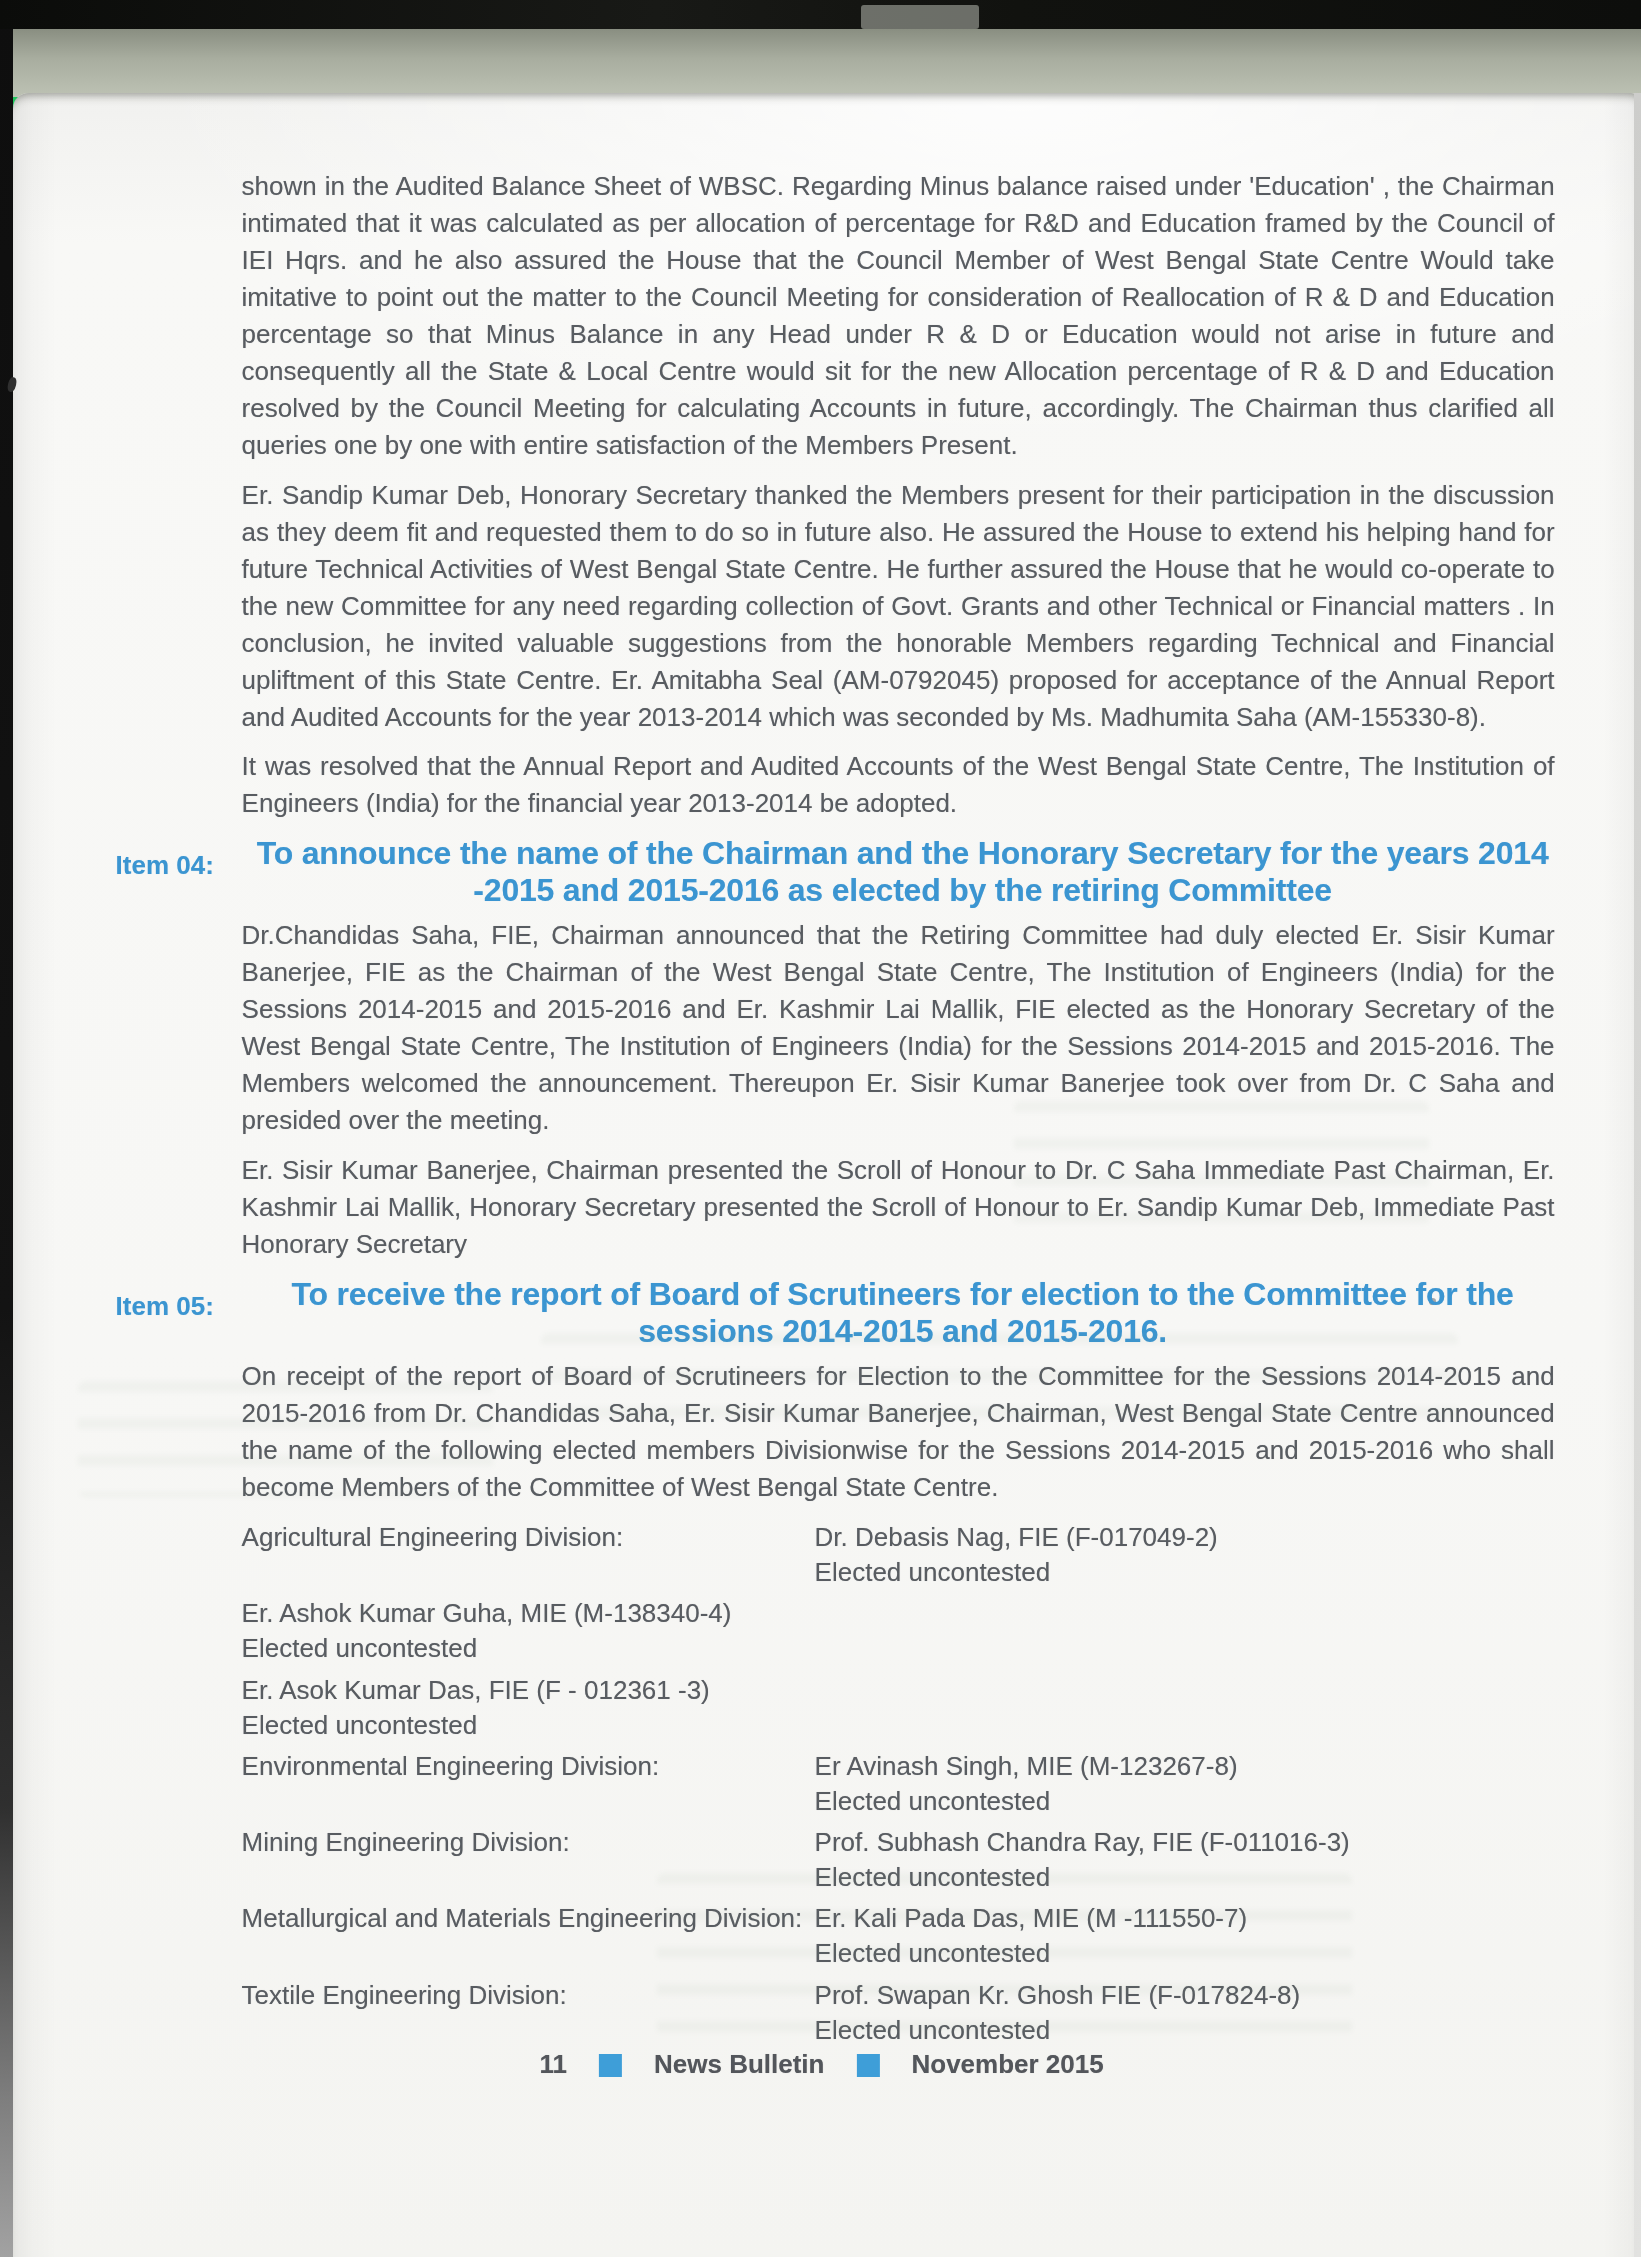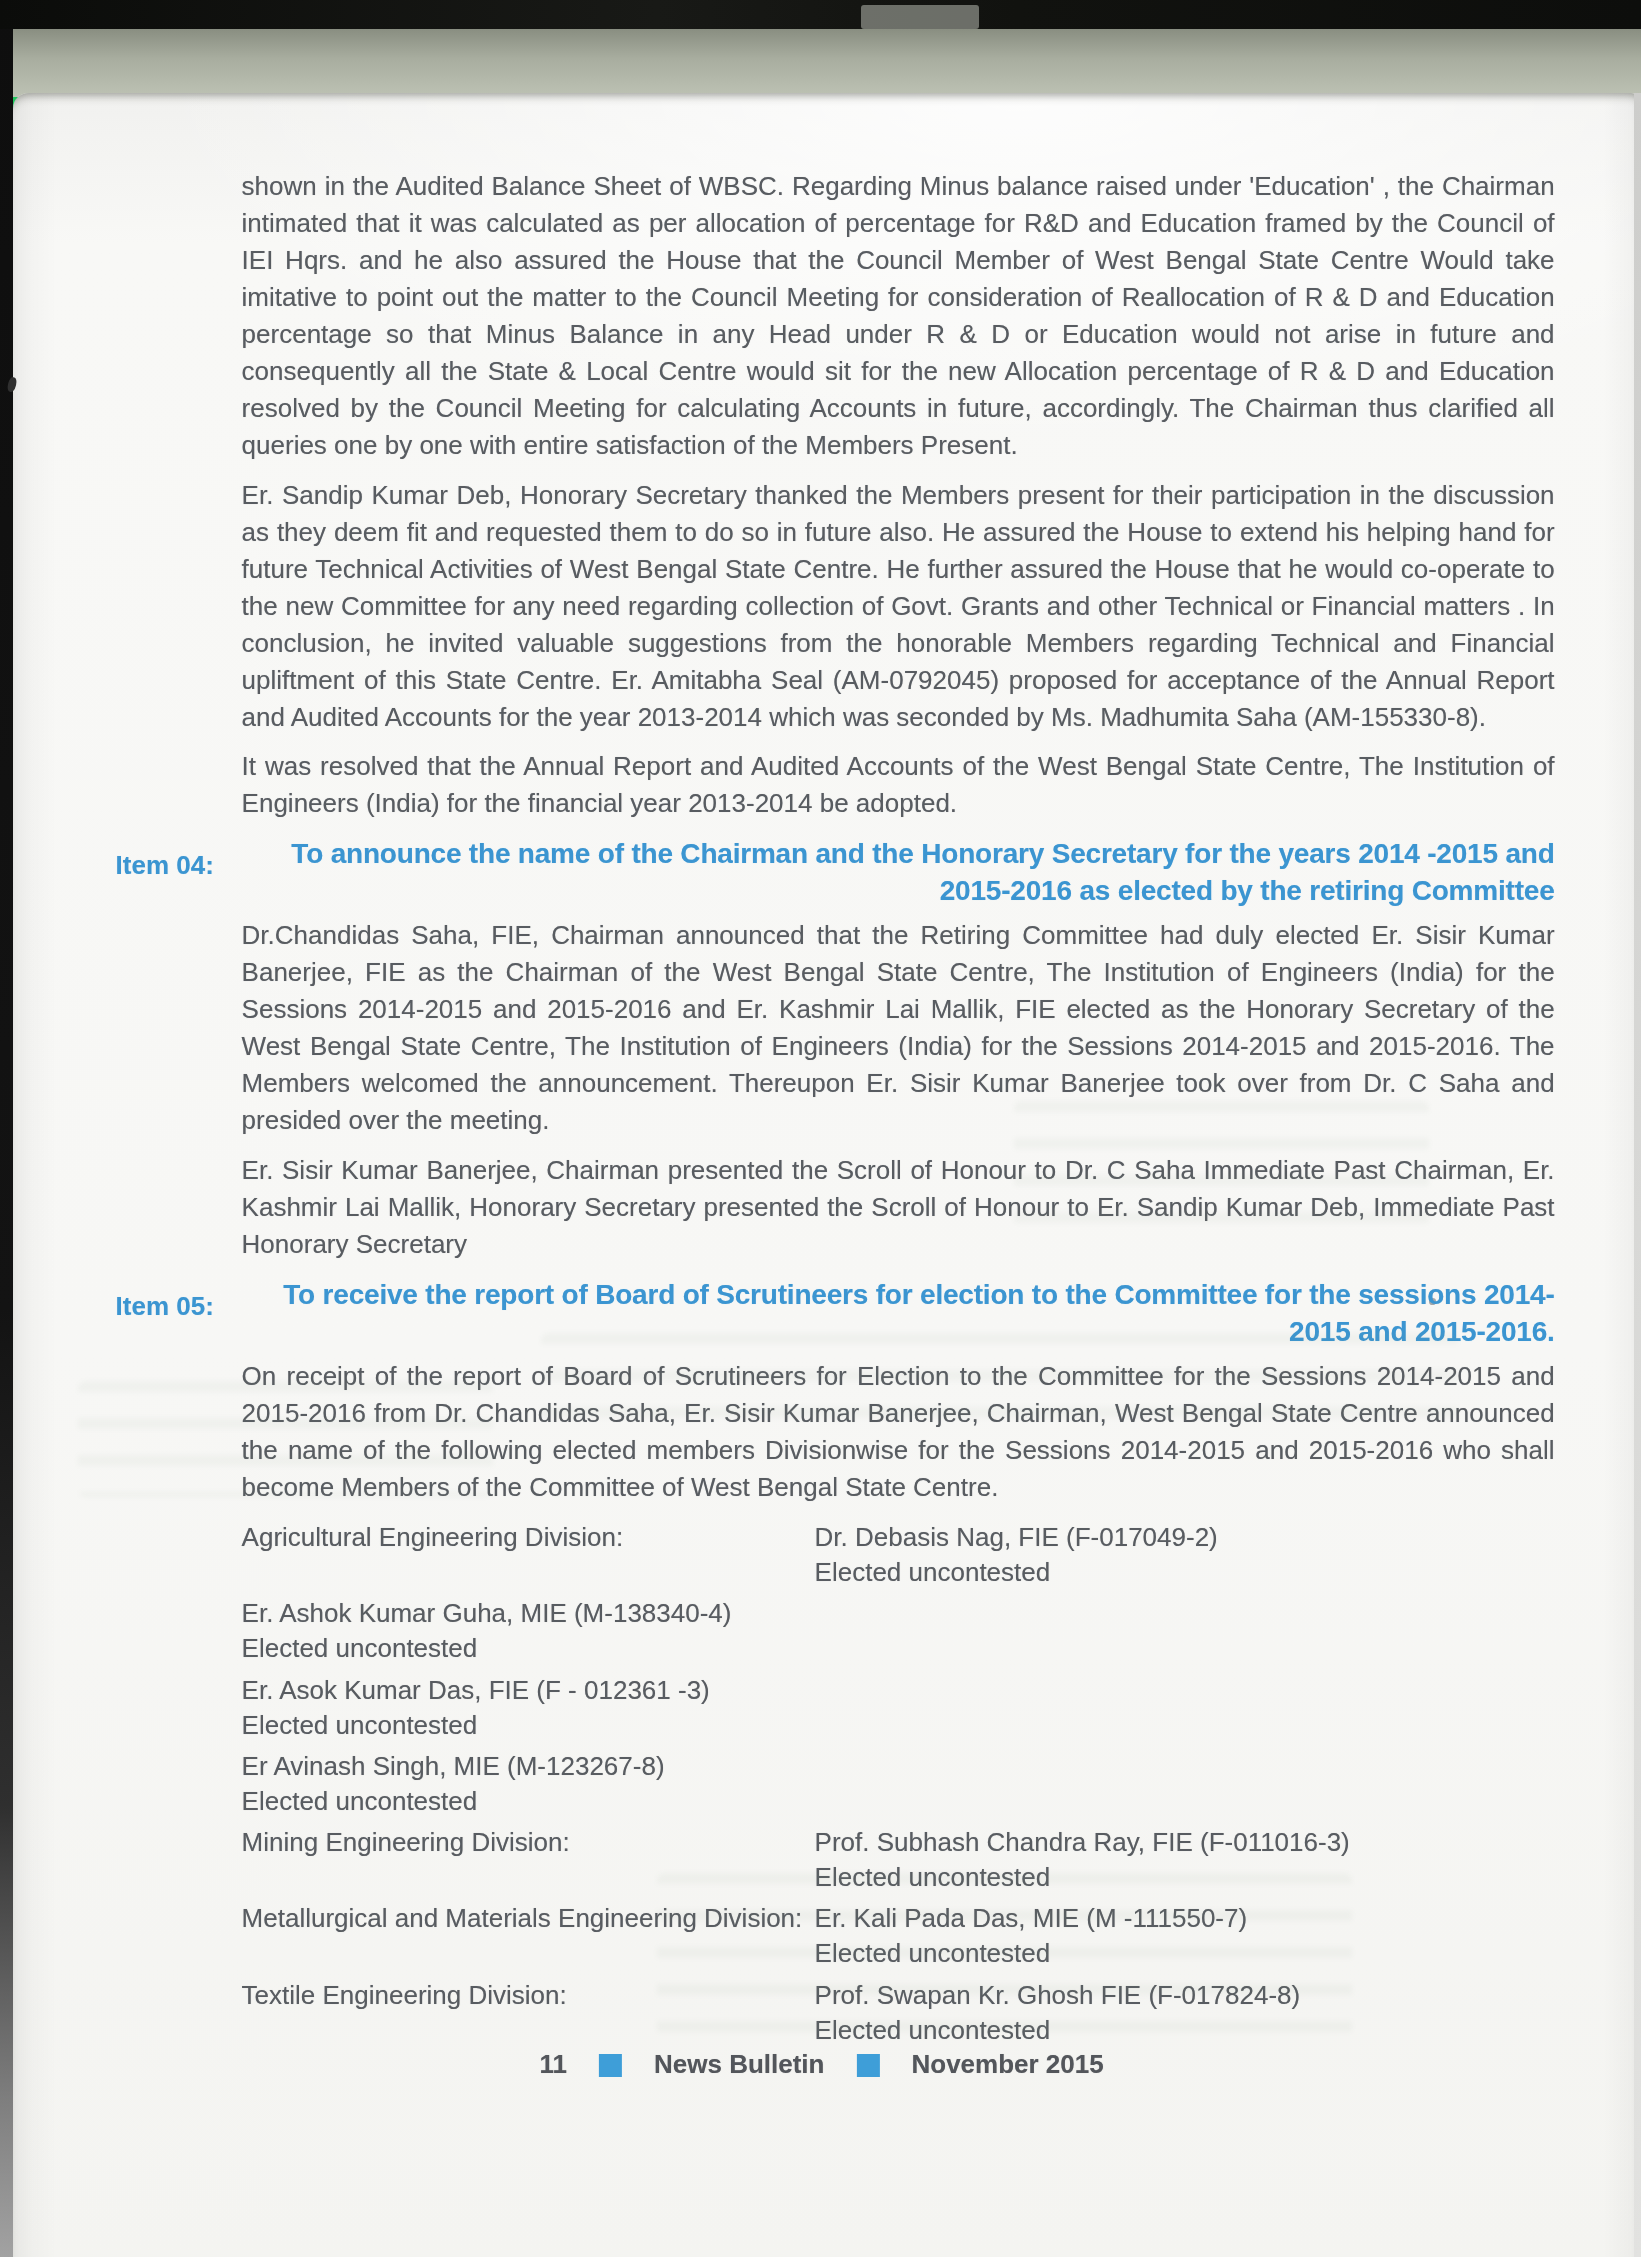--- a/index.html
+++ b/index.html
@@ -46,22 +46,22 @@
   }
   .content p { margin-bottom:12.6px; }
   .item { position:relative; margin-top:4.8px; margin-bottom:8.7px; }
   .item-label {
     position:absolute; left:-126px; top:12px; width:118px;
     font-weight:bold; color:var(--heading-blue,#3b95d1); text-align:left;
     text-shadow:0 0 0.7px rgba(59,149,209,0.4);
   }
   .item-heading {
     font-weight:bold; color:var(--heading-blue,#3b95d1);
-    margin-left:9px; text-align:right; letter-spacing:-0.2px;
-    font-size:28px; line-height:37px;
+    margin-left:9px; text-align:center; letter-spacing:-0.2px;
+    font-size:32px; line-height:37px;
     text-shadow:0 0 0.7px rgba(59,149,209,0.4);
   }
   .elections { margin-top:6.8px; }
   .election-row { display:flex; margin-bottom:5.3px; text-align:left; }
   .division { width:573px; flex:none; }
   .result { flex:1; line-height:35px; padding-top:1px; }
   .footer {
     position:absolute; left:809px; top:1956px; transform:translateX(-50%);
     display:flex; align-items:center; gap:32px; white-space:nowrap;
     font-weight:bold; font-size:26px; color:#53565b; text-align:left;
@@ -130,20 +130,21 @@
             <div>Elected uncontested</div>
           </div>
         </div>
         <div class="election-row">
           <div class="result">
             <div>Er. Asok Kumar Das, FIE (F - 012361 -3)</div>
             <div>Elected uncontested</div>
           </div>
         </div>
         <div class="election-row">
+          <div class="division">Environmental Engineering Division:</div>
           <div class="result">
             <div>Er Avinash Singh, MIE (M-123267-8)</div>
             <div>Elected uncontested</div>
           </div>
         </div>
         <div class="election-row">
           <div class="division">Mining Engineering Division:</div>
           <div class="result">
             <div>Prof. Subhash Chandra Ray, FIE (F-011016-3)</div>
             <div>Elected uncontested</div>

